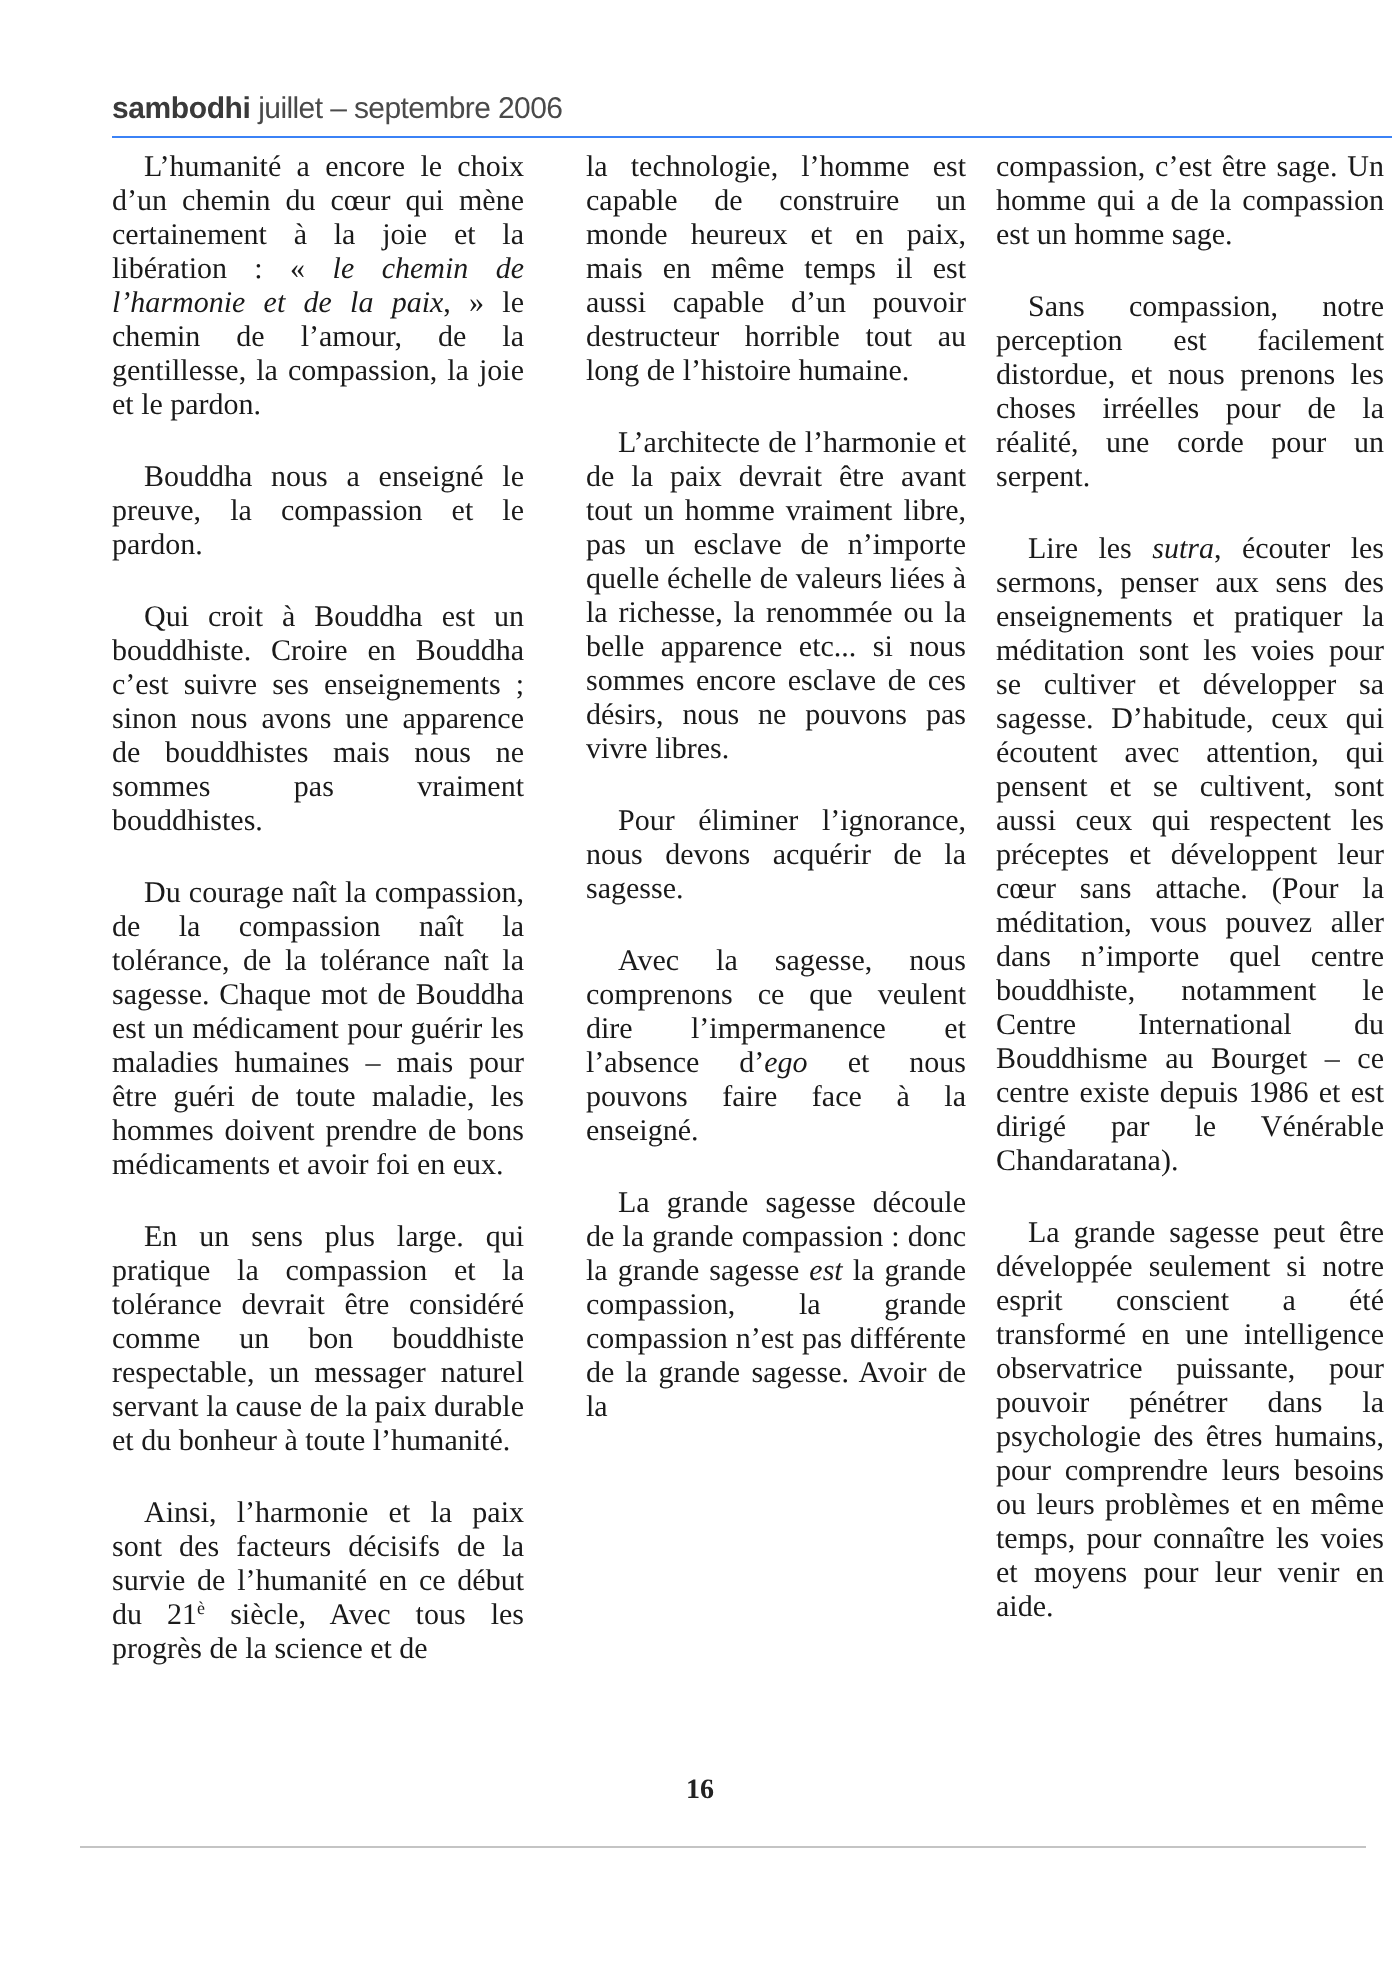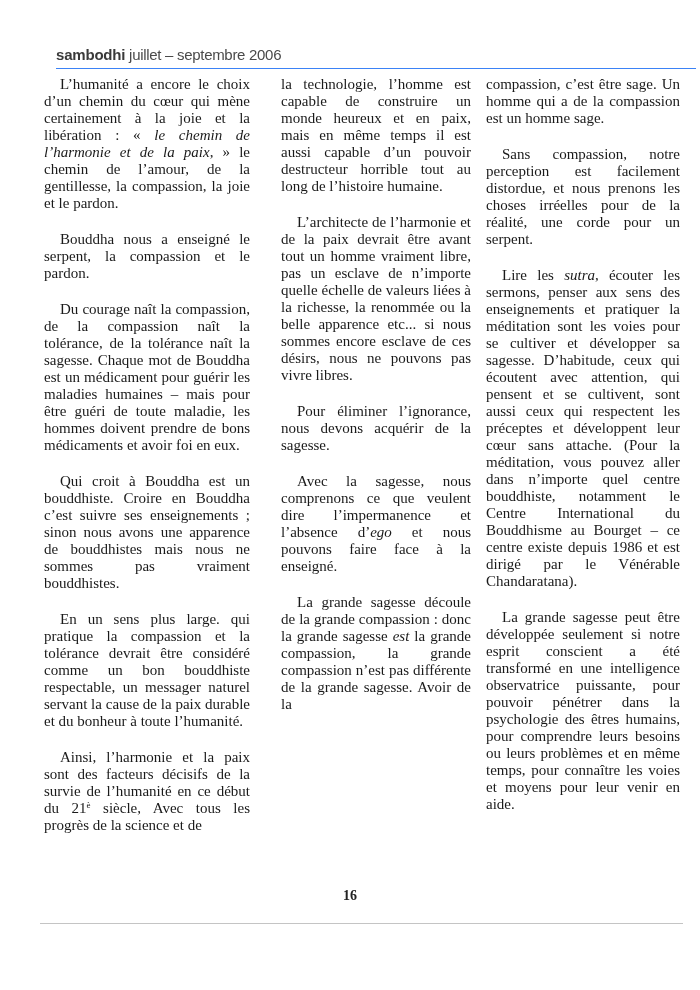--- a/index.html
+++ b/index.html
@@ -1,21 +1,21 @@
 <!DOCTYPE html>
 <html><head>
 <meta charset="utf-8">
 <style>
   html, body { margin: 0; padding: 0; background: #ffffff; }
   body { width: 700px; height: 990px; position: relative; overflow: hidden; font-family: "Liberation Serif", serif; color: #1a1a1a; }
   .header { position: absolute; left: 40px; top: 44px; width: 640px; height: 24px; border-bottom: 1px solid #3b82f6; margin-left: 16px; }
   .header .brand { font-family: "Liberation Sans", sans-serif; font-weight: bold; font-size: 15px; color: #3a3a3a; letter-spacing: -0.2px; }
   .header .issue { font-family: "Liberation Sans", sans-serif; font-size: 15px; color: #4a4a4a; letter-spacing: -0.3px; }
   .header-line { display: block; position: absolute; left: 0; top: 2px; white-space: nowrap; }
-  .columns { position: absolute; left: 44px; top: 76px; width: 636px; display: flex; justify-content: space-between; }
+  .columns { position: absolute; left: 56px; top: 76px; width: 636px; display: flex; justify-content: space-between; }
   .col { width: 200px; }
   .col:first-child { width: 206px; margin-left: -10px; padding-left: 10px; }
   .col:nth-child(2) { width: 190px; margin-left: 16px; }
   .col:nth-child(3) { width: 194px; }
   .col p { margin: 0 0 19px 0; font-size: 15px; line-height: 17px; text-align: justify; text-indent: 16px; hyphens: none; }
   .col p.cont { text-indent: 0; }
   .col p.last { margin-bottom: 0; font-family: Liberation Serif, serif; }
   i { font-style: italic; }
   sup { font-size: 9px; vertical-align: 5px; line-height: 0; }
   .footer-rule { position: absolute; left: 40px; top: 923px; width: 643px; height: 0; border-top: 1px solid #c4c4c4; }
@@ -24,23 +24,23 @@
 </head>
 <body>
 
 <div class="header">
   <span class="header-line"><span class="brand">sambodhi</span><span class="issue"> juillet – septembre 2006</span></span>
 </div>
 
 <div class="columns">
   <div class="col">
     <p><span>L’humanité a encore le choix d’un chemin du cœur qui mène certainement à la joie et la libération : « </span><i>le chemin de l’harmonie et de la paix</i><span>, » le chemin de l’amour, de la gentillesse, la compassion, la joie et le pardon.</span></p>
-    <p>Bouddha nous a enseigné le serpent, la compassion et le pardon.</p>
+    <p>Bouddha nous a enseigné le preuve, la compassion et le pardon.</p>
+    <p>Qui croit à Bouddha est un bouddhiste. Croire en Bouddha c’est suivre ses enseignements ; sinon nous avons une apparence de bouddhistes mais nous ne sommes pas vraiment bouddhistes.</p>
     <p>Du courage naît la compassion, de la compassion naît la tolérance, de la tolérance naît la sagesse. Chaque mot de Bouddha est un médicament pour guérir les maladies humaines – mais pour être guéri de toute maladie, les hommes doivent prendre de bons médicaments et avoir foi en eux.</p>
-    <p>Qui croit à Bouddha est un bouddhiste. Croire en Bouddha c’est suivre ses enseignements ; sinon nous avons une apparence de bouddhistes mais nous ne sommes pas vraiment bouddhistes.</p>
     <p>En un sens plus large. qui pratique la compassion et la tolérance devrait être considéré comme un bon bouddhiste respectable, un messager naturel servant la cause de la paix durable et du bonheur à toute l’humanité.</p>
     <p class="last"><span>Ainsi, l’harmonie et la paix sont des facteurs décisifs de la survie de l’humanité en ce début du 21</span><sup>è</sup><span> siècle, Avec tous les progrès de la science et de</span></p>
   </div>
 
   <div class="col">
     <p class="cont">la technologie, l’homme est capable de construire un monde heureux et en paix, mais en même temps il est aussi capable d’un pouvoir destructeur horrible tout au long de l’histoire humaine.</p>
     <p>L’architecte de l’harmonie et de la paix devrait être avant tout un homme vraiment libre, pas un esclave de n’importe quelle échelle de valeurs liées à la richesse, la renommée ou la belle apparence etc... si nous sommes encore esclave de ces désirs, nous ne pouvons pas vivre libres.</p>
     <p>Pour éliminer l’ignorance, nous devons acquérir de la sagesse.</p>
     <p><span>Avec la sagesse, nous comprenons ce que veulent dire l’impermanence et l’absence d’</span><i>ego</i><span> et nous pouvons faire face à la enseigné.</span></p>
     <p class="last"><span>La grande sagesse découle de la grande compassion : donc la grande sagesse </span><i>est</i><span> la grande compassion, la grande compassion n’est pas différente de la grande sagesse. Avoir de la</span></p>

